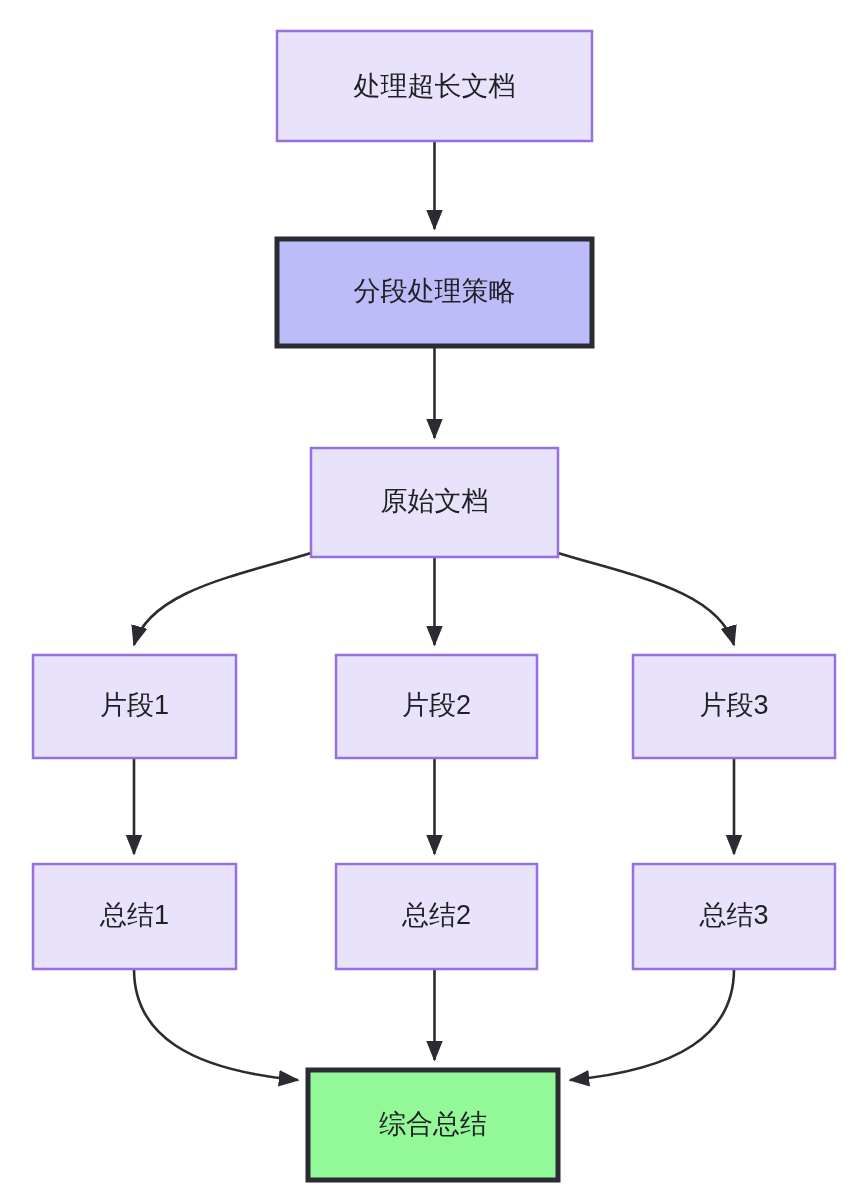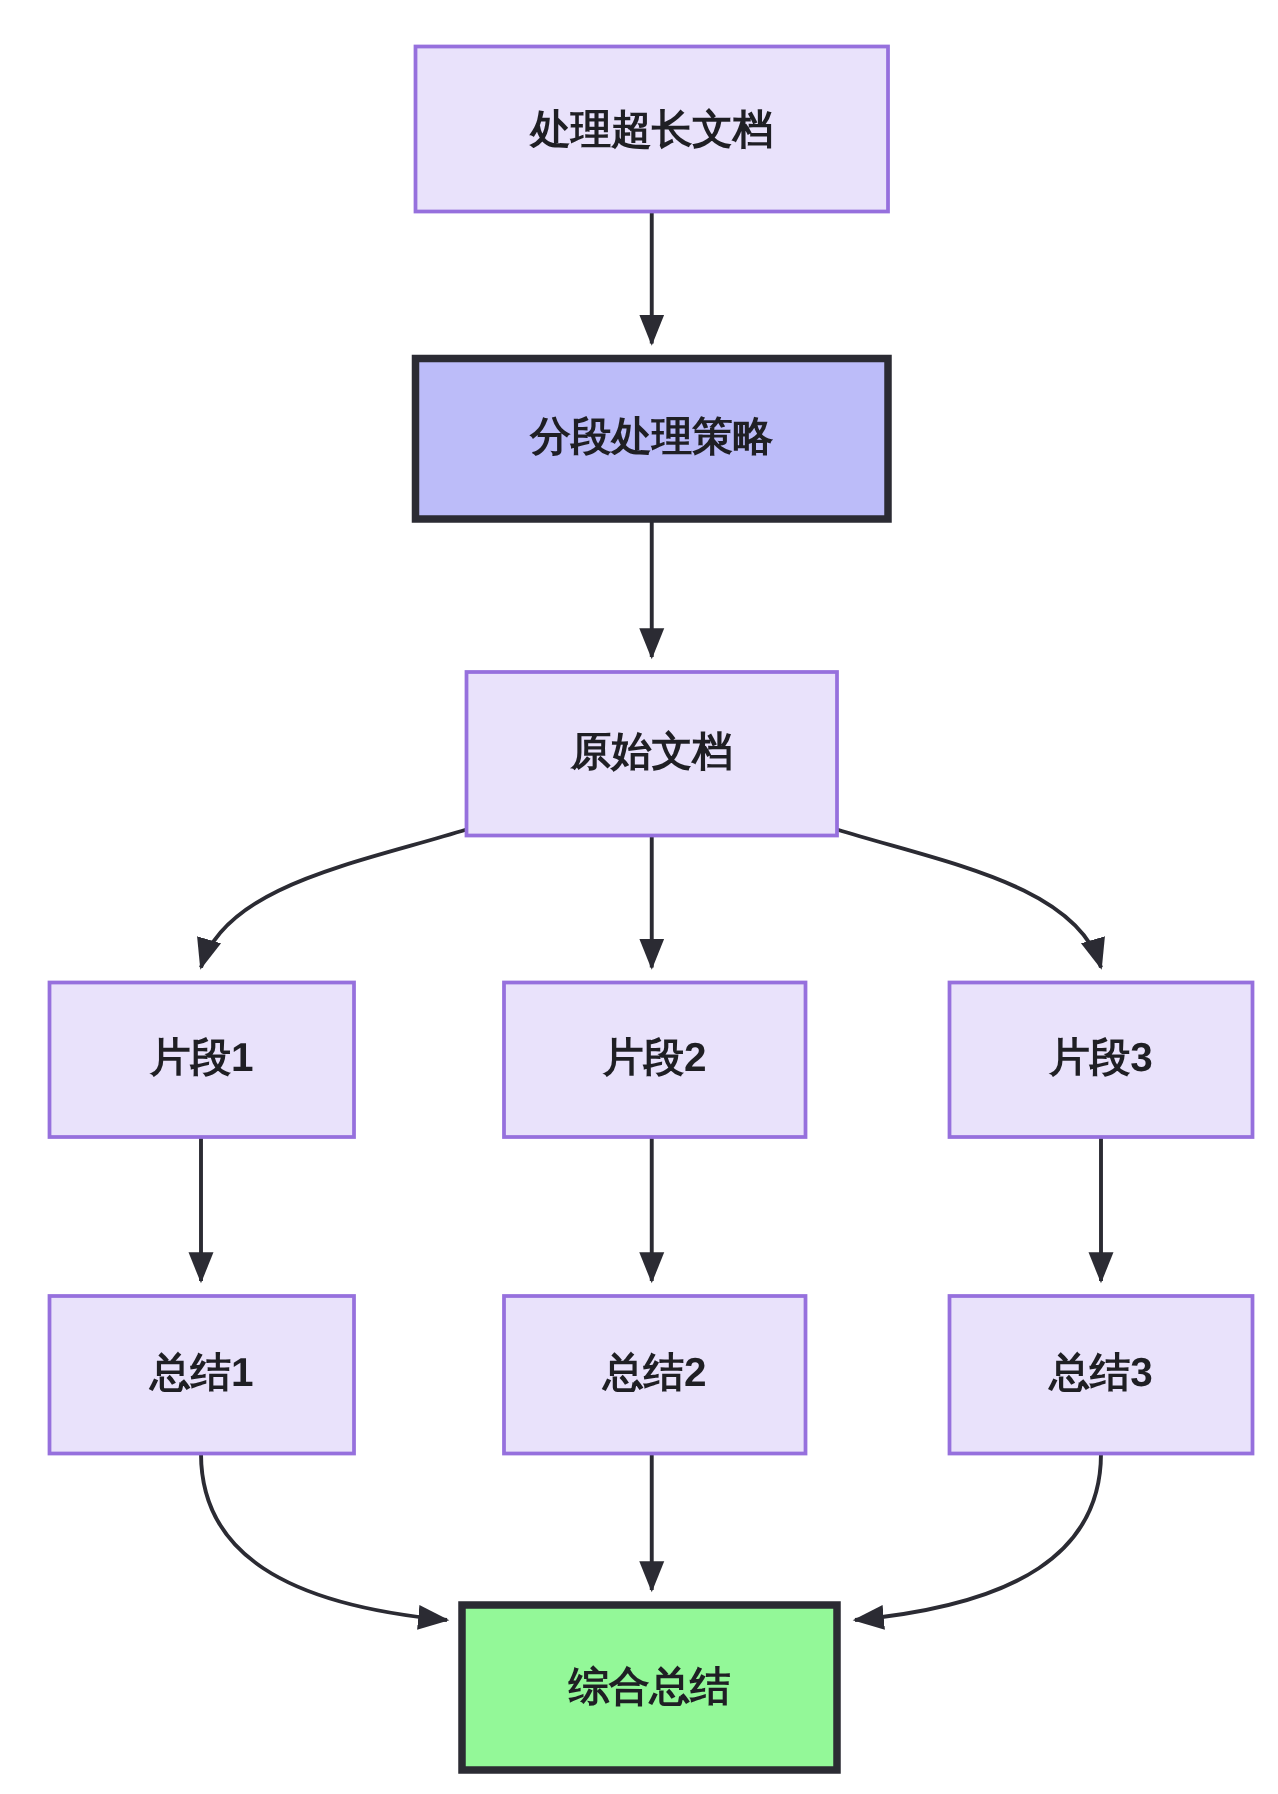--- a/index.html
+++ b/index.html
@@ -10,21 +10,20 @@
   body {
     width: 852px;
     height: 1196px;
     font-family: "Liberation Sans", "DejaVu Sans", sans-serif;
     overflow: hidden;
   }
   #flowchart-root {
     position: relative;
     width: 852px;
     height: 1045px;
-    font-weight: bold;
   }
   svg.flow-canvas {
     position: absolute;
     top: 0;
     left: 0;
     width: 852px;
     height: 1196px;
     display: block;
   }
   .node-rect-plain {

